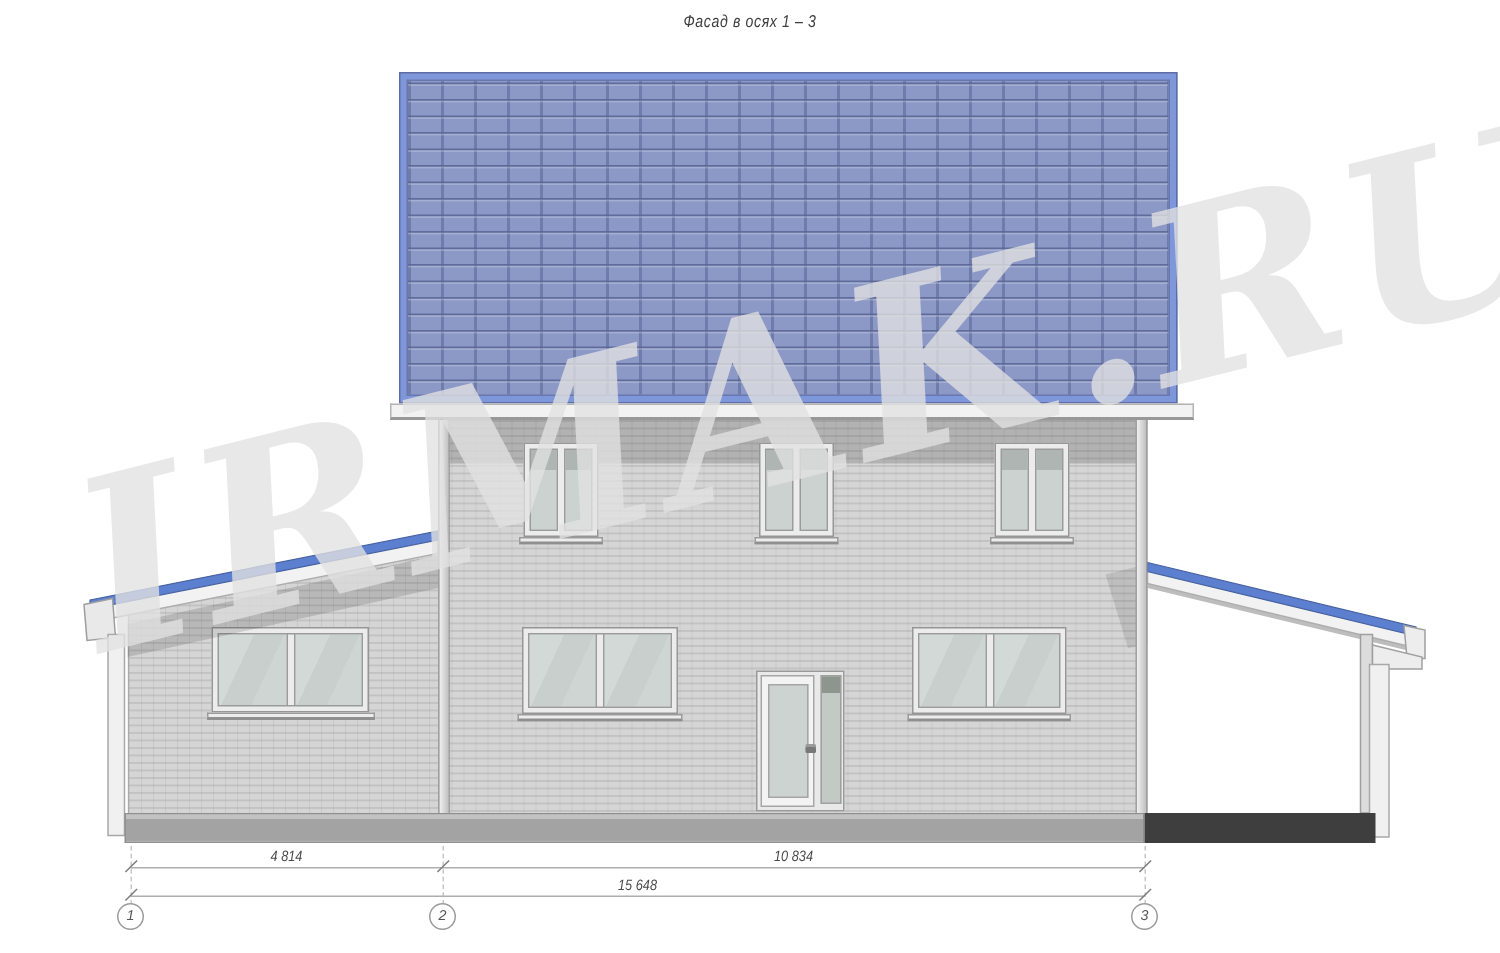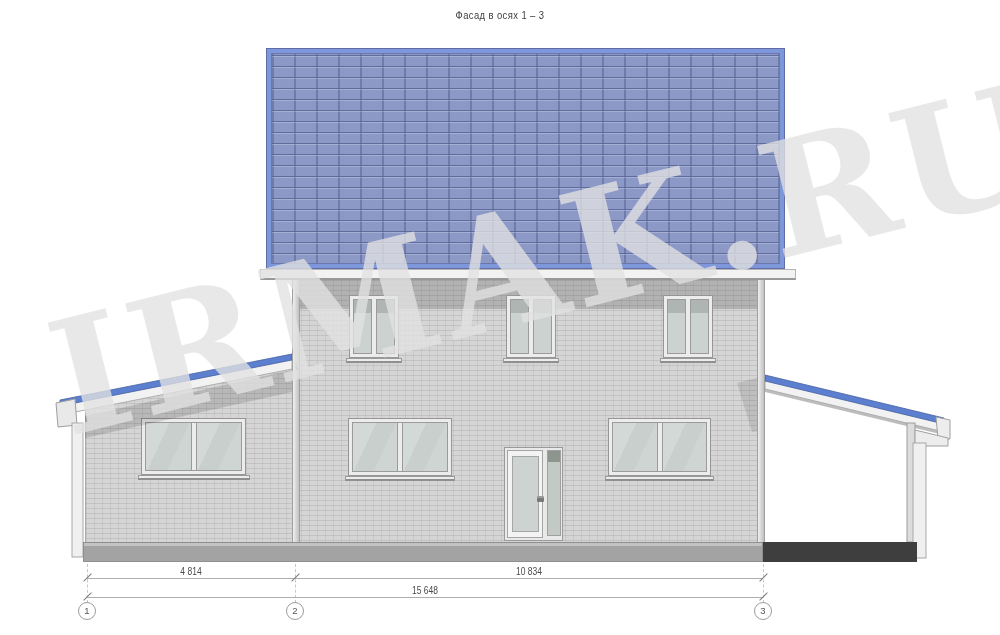--- a/index.html
+++ b/index.html
@@ -1,17 +1,17 @@
 <!DOCTYPE html>
 <html><head>
 <meta charset="utf-8">
 <style>
   html,body{margin:0;padding:0;background:#ffffff;}
   #stage{position:relative;width:1000px;height:633px;background:#ffffff;overflow:hidden;
-         font-family:"Liberation Sans", sans-serif;}
+         font-family:"Liberation Sans", sans-serif;font-style:italic;}
   .abs{position:absolute;}
 
   
   #title{left:0;right:0;top:9px;text-align:center;font-size:11.5px;color:#3d3d3d;
          transform:scaleX(.82);letter-spacing:.5px;}
 
   
   #main-roof{left:266px;top:48px;width:519px;height:221px;
              background:#7e96da;border:1px solid #5f6ca6;box-sizing:border-box;padding:4px;}
   #main-roof-shingles{width:100%;height:100%;box-sizing:border-box;border:1px solid #6a77ad;

